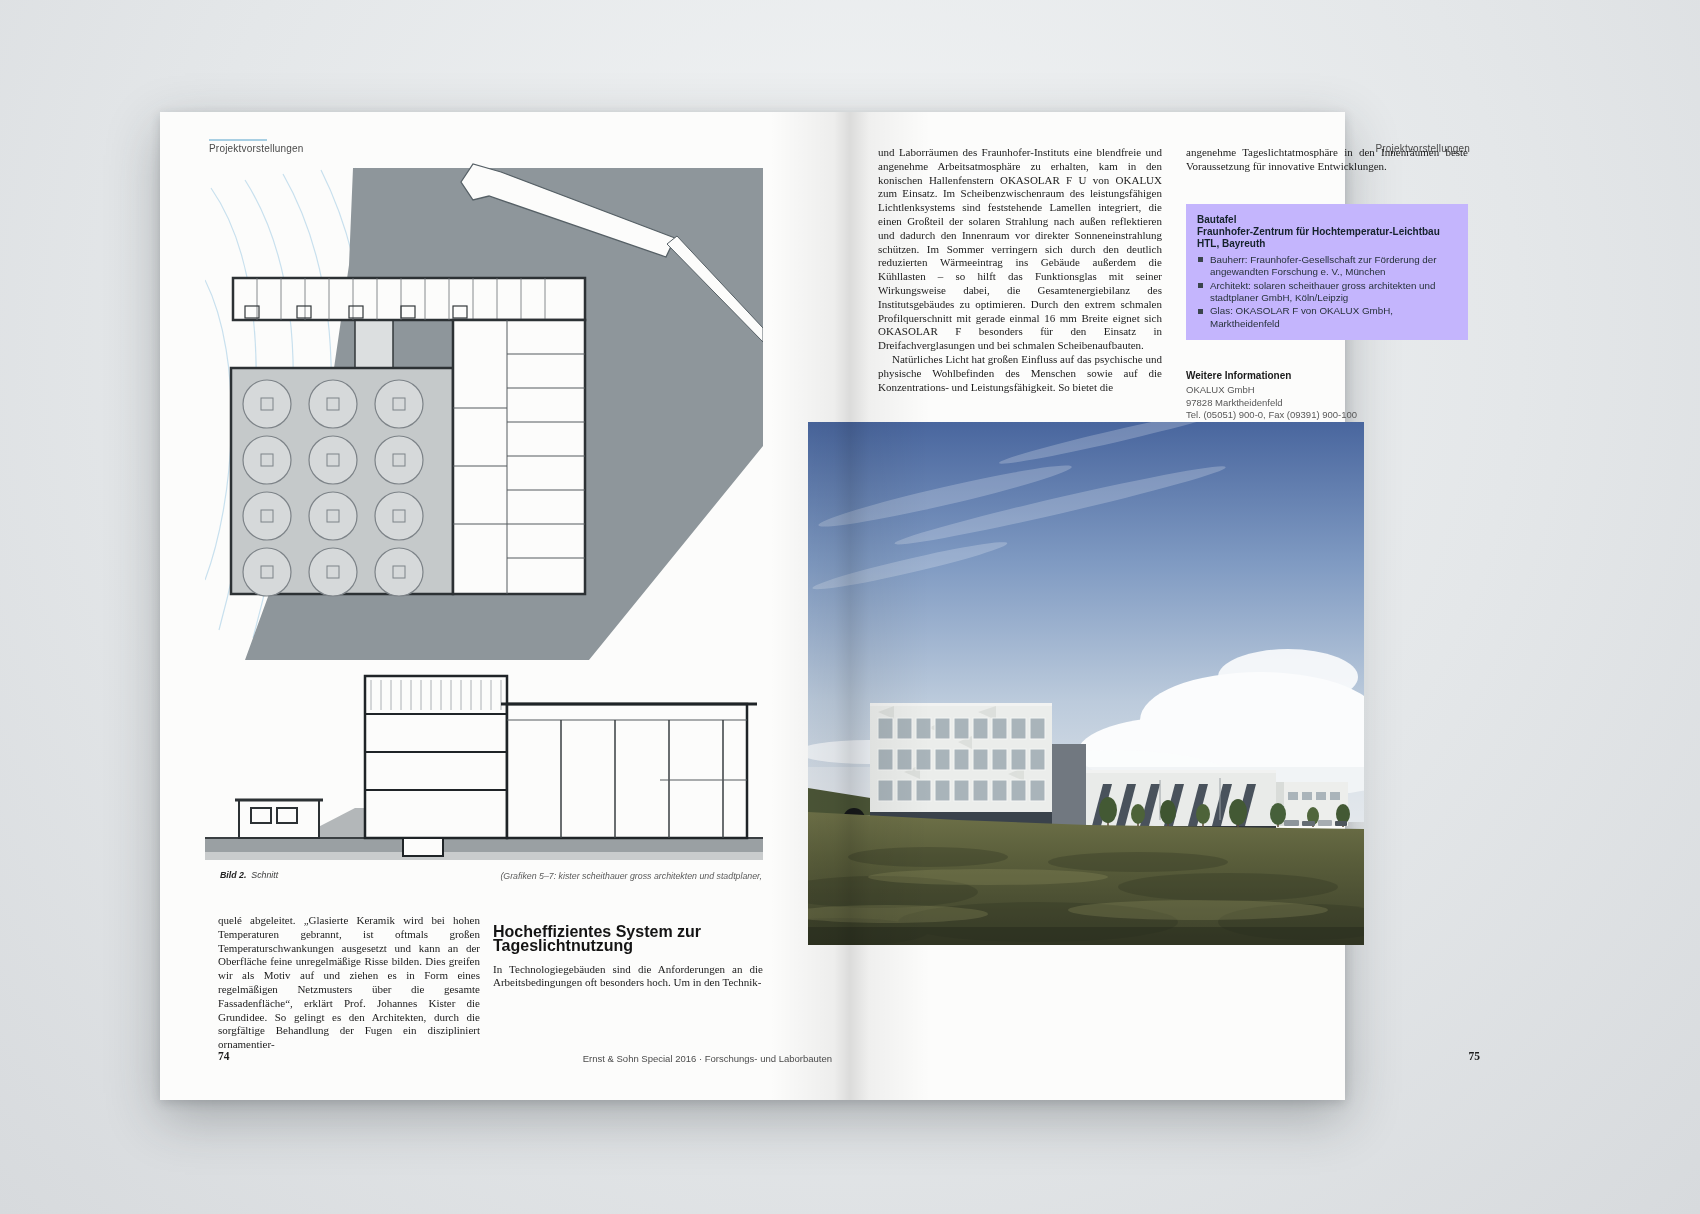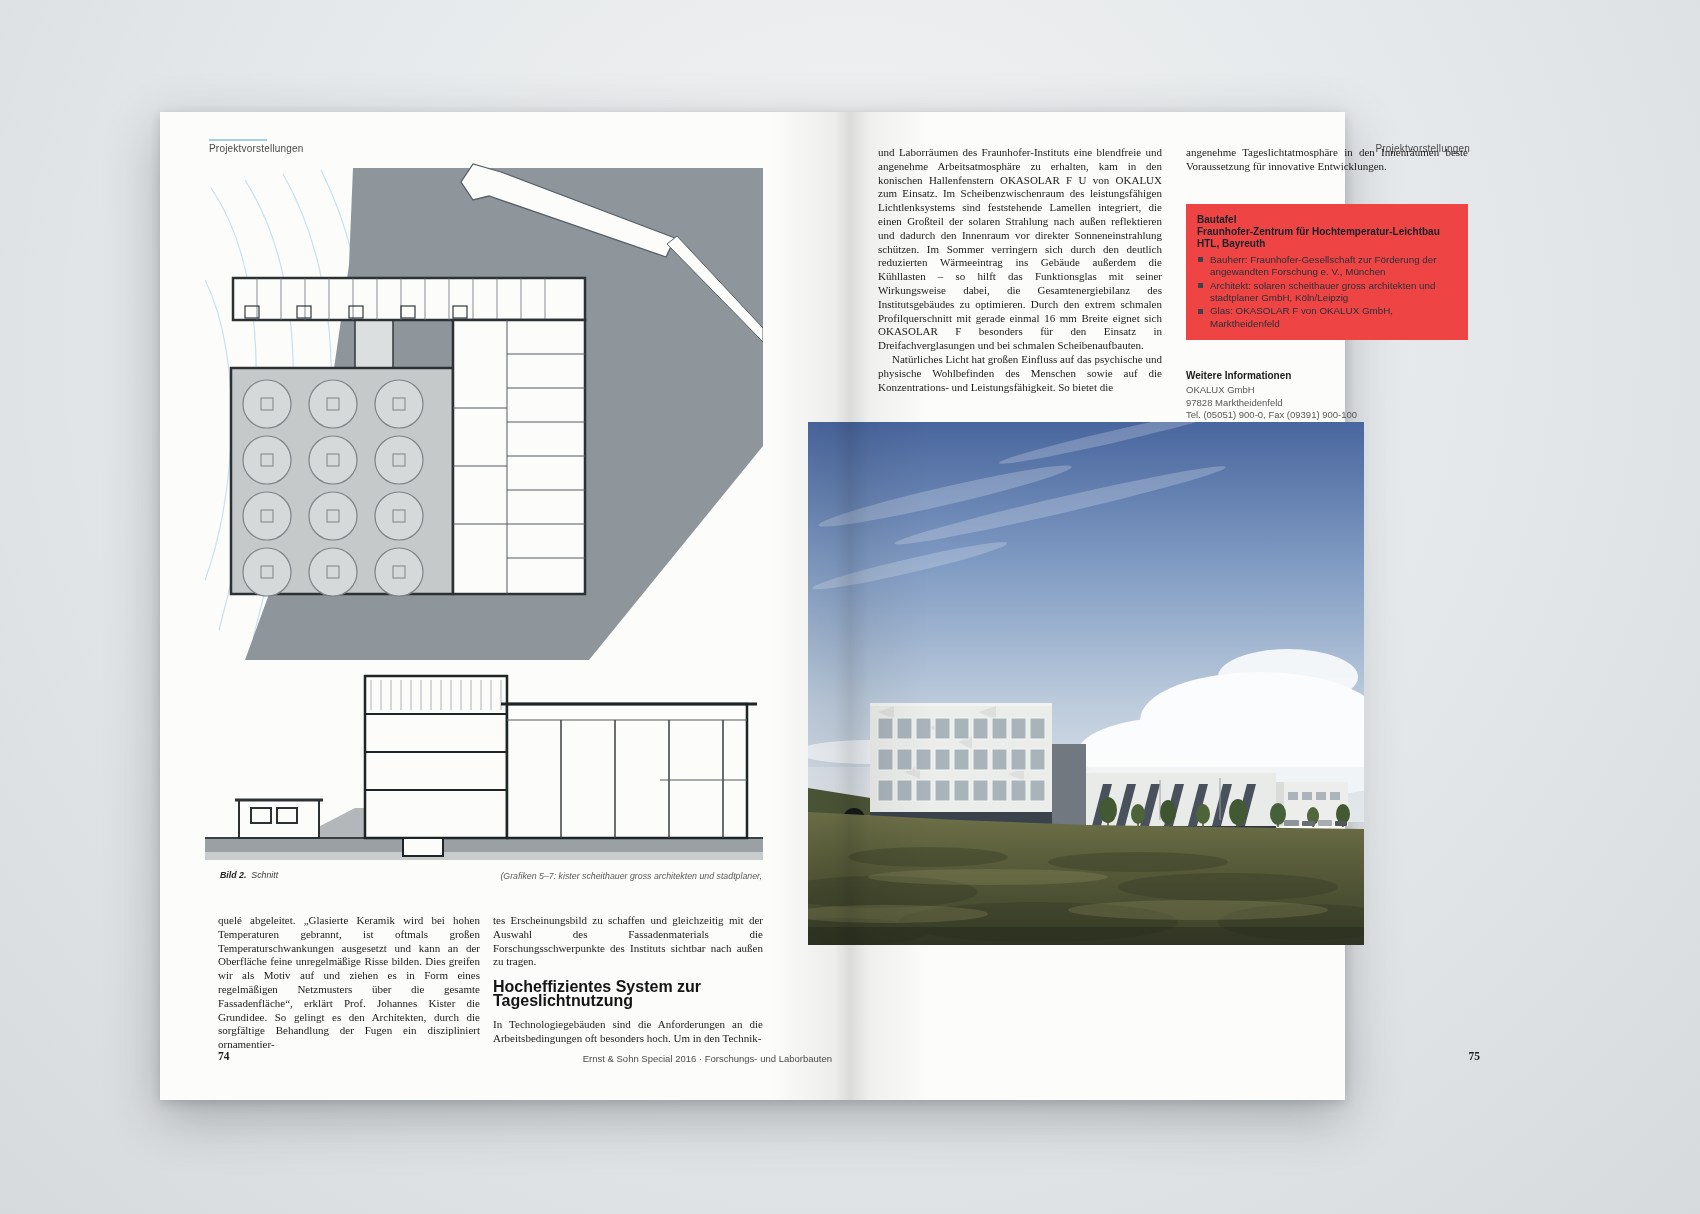--- a/index.html
+++ b/index.html
@@ -181,41 +181,40 @@
     <div class="abs figcap" style="left:60px;top:758px;">
       <b>Bild 2.</b>&nbsp;
       <span>Schnitt</span>
     </div>
     <div class="abs credit" style="left:240px;top:759px;width:362px;">(Grafiken 5–7: kister scheithauer gross architekten und stadtplaner,</div>
 
     <div class="abs body-serif" style="left:58px;top:802px;width:262px;">
       <p>quelé abgeleitet. „Glasierte Keramik wird bei hohen Temperaturen gebrannt, ist oftmals großen Temperaturschwankungen ausgesetzt und kann an der Oberfläche feine unregelmäßige Risse bilden. Dies greifen wir als Motiv auf und ziehen es in Form eines regelmäßigen Netzmusters über die gesamte Fassadenfläche“, erklärt Prof. Johannes Kister die Grundidee. So gelingt es den Architekten, durch die sorgfältige Behandlung der Fugen ein diszipliniert ornamentier-</p>
     </div>
     <div class="abs body-serif" style="left:333px;top:802px;width:270px;">
-      <p>tes Erscheinungsbild zu schaffen und gleichzeitig mit der Auswahl des Fassadenmaterials die Forschungsschwerpunkte des Instituts sichtbar nach außen zu tragen.</p>
       <div class="colhead">Hocheffizientes System zur Tageslichtnutzung</div>
       <p>In Technologiegebäuden sind die Anforderungen an die Arbeitsbedingungen oft besonders hoch. Um in den Technik-</p>
     </div>
 
     <div class="abs pagenum" style="left:58px;top:938px;">74</div>
     <div class="abs imprint" style="left:280px;top:941px;width:392px;">Ernst &amp; Sohn Special 2016 · Forschungs- und Laborbauten</div>
 
     <div class="abs runhead" style="left:1110px;top:31px;width:200px;text-align:right;">Projektvorstellungen</div>
 
     <div class="abs body-serif" style="left:718px;top:34px;width:284px;">
       <p>und Laborräumen des Fraunhofer-Instituts eine blendfreie und angenehme Arbeitsatmosphäre zu erhalten, kam in den konischen Hallenfenstern OKASOLAR F U von OKALUX zum Einsatz. Im Scheibenzwischenraum des leistungsfähigen Lichtlenksystems sind feststehende Lamellen integriert, die einen Großteil der solaren Strahlung nach außen reflektieren und dadurch den Innenraum vor direkter Sonneneinstrahlung schützen. Im Sommer verringern sich durch den deutlich reduzierten Wärmeeintrag ins Gebäude außerdem die Kühllasten – so hilft das Funktionsglas mit seiner Wirkungsweise dabei, die Gesamtenergiebilanz des Institutsgebäudes zu optimieren. Durch den extrem schmalen Profilquerschnitt mit gerade einmal 16 mm Breite eignet sich OKASOLAR F besonders für den Einsatz in Dreifachverglasungen und bei schmalen Scheibenaufbauten.</p>
       <p class="indent">Natürliches Licht hat großen Einfluss auf das psychische und physische Wohlbefinden des Menschen sowie auf die Konzentrations- und Leistungsfähigkeit. So bietet die</p>
     </div>
 
     <div class="abs" style="left:1026px;top:34px;width:282px;">
       <div class="body-serif" style="width:282px;">
         <p>angenehme Tageslichtatmosphäre in den Innenräumen beste Voraussetzung für innovative Entwicklungen.</p>
       </div>
 
-      <div class="bautafel" id="bautafel" style="background: #ef4444;">
+      <div class="bautafel" id="bautafel" style="background: #c4b5fd;">
         <div class="bt-title">Bautafel</div>
         <div class="bt-sub">Fraunhofer-Zentrum für Hochtemperatur-Leichtbau HTL, Bayreuth</div>
         <ul>
           <li><span class="sq"></span><span>Bauherr: Fraunhofer-Gesellschaft zur Förderung der angewandten Forschung e. V., München</span></li>
           <li><span class="sq"></span><span>Architekt: solaren scheithauer gross architekten und stadtplaner GmbH, Köln/Leipzig</span></li>
           <li><span class="sq"></span><span>Glas: OKASOLAR F von OKALUX GmbH, Marktheidenfeld</span></li>
         </ul>
       </div>
 
       <div class="info">

